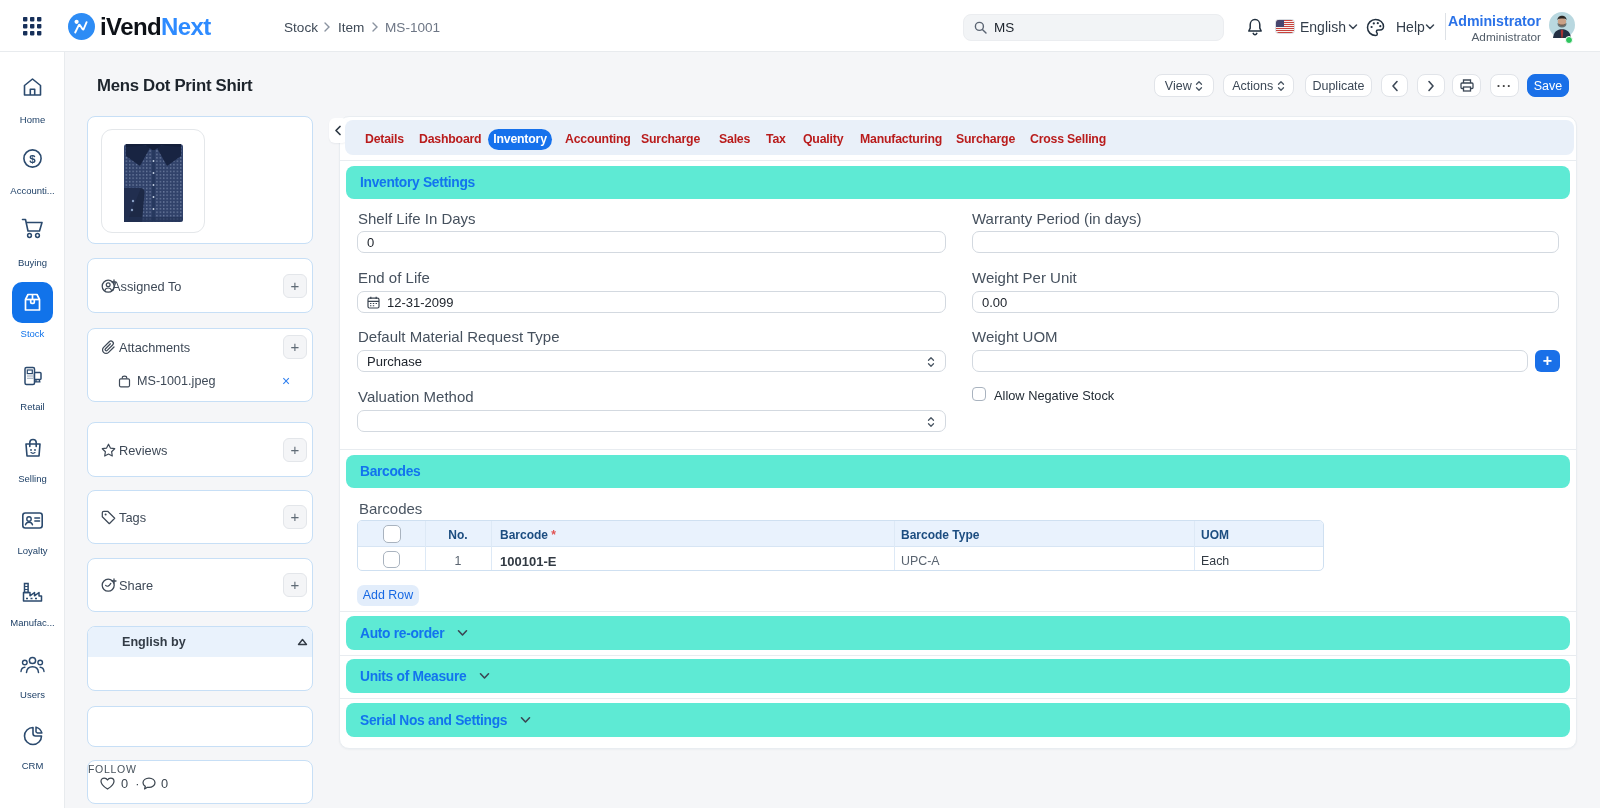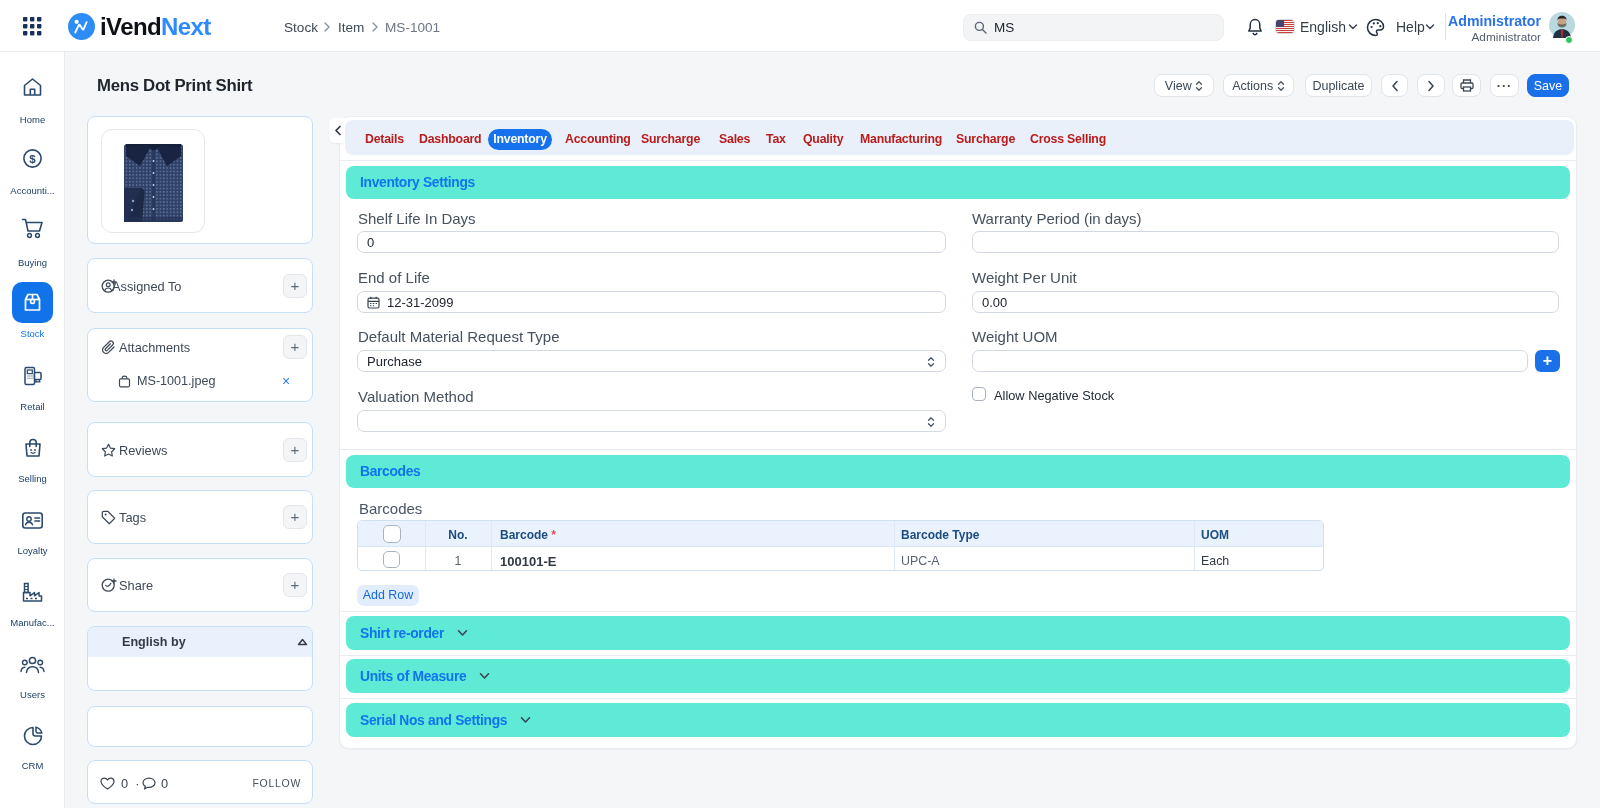--- a/index.html
+++ b/index.html
@@ -285,21 +285,21 @@
 
 <div class="card" style="top:760px;height:44px">
  <svg class="abs" style="left:12px;top:16px" width="15" height="13" viewBox="0 0 15 13">
       <path d="M7.5 12 C7.5 12 1 8 1 4.2 C1 2.2 2.5 1 4.2 1 C5.6 1 6.9 1.8 7.5 3 C8.1 1.8 9.4 1 10.8 1 C12.5 1 14 2.2 14 4.2 C14 8 7.5 12 7.5 12 Z" fill="none" stroke="#3c4650" stroke-width="1.25" stroke-linejoin="round"></path>
     </svg>
  <div class="abs" style="left:33px;top:15px;font-size:12.8px;color:#3c4650">0&nbsp;&nbsp;·</div>
  <svg class="abs" style="left:54px;top:16px" width="14" height="13" viewBox="0 0 14 13">
       <path d="M7 1 C3.7 1 1 3.1 1 5.7 C1 7.2 1.9 8.5 3.3 9.4 L2.6 12 L5.4 10.3 C5.9 10.4 6.4 10.4 7 10.4 C10.3 10.4 13 8.3 13 5.7 C13 3.1 10.3 1 7 1 Z" fill="none" stroke="#3c4650" stroke-width="1.25" stroke-linejoin="round"></path>
     </svg>
  <div class="abs" style="left:73px;top:15px;font-size:12.8px;color:#3c4650">0</div>
- <div class="abs" style="left:0;top:16px;width:213px;text-align:right;font-size:10.5px;letter-spacing:0.7px;color:#47525c;font-weight:500">FOLLOW</div>
+ <div class="abs" style="left:0;top:2px;width:213px;text-align:left;font-size:10.5px;letter-spacing:0.7px;color:#47525c;font-weight:500">FOLLOW</div>
 </div>
 <div class="panel"></div>
 <div class="abs" style="left:329px;top:118px;width:19px;height:25px;background:#fff;border-radius:6px;box-shadow:0 1px 2px rgba(16,40,70,.06)"></div>
 <svg class="abs" style="left:334px;top:125px" width="8" height="11" viewBox="0 0 8 11">
     <path d="M6 1.5 L2 5.5 L6 9.5" stroke="#2d3844" stroke-width="1.7" fill="none" stroke-linecap="round" stroke-linejoin="round"></path>
   </svg>
 <div class="abs" style="left:345px;top:120px;width:1229px;height:35px;background:#e9f0f9;border-radius:8px"></div>
 <div class="abs tab" style="left:365px;top:132px">Details</div>
 <div class="abs tab" style="left:419px;top:132px">Dashboard</div>
 <div class="abs" style="left:488px;top:129px;width:64px;height:21px;background:#1671ec;border-radius:12px;color:#fff;font-size:12.3px;font-weight:700;letter-spacing:-0.2px;text-align:center;line-height:21px">Inventory</div>
@@ -372,21 +372,21 @@
  <div class="abs tdc" style="left:543px;top:33px">UPC-A</div>
  <div class="abs" style="left:843px;top:33px;font-size:12.4px;color:#323a43">Each</div>
  <svg class="abs" style="left:1164px;top:32px" width="12" height="12" viewBox="0 0 12 12">
       <path d="M1.2 10.8 L1.8 8.2 L8.6 1.4 C9.1 0.9 9.9 0.9 10.4 1.4 L10.6 1.6 C11.1 2.1 11.1 2.9 10.6 3.4 L3.8 10.2 Z" fill="none" stroke="#4a5560" stroke-width="1.1" stroke-linejoin="round"></path>
     </svg>
 </div>
 <div class="abs" style="left:357px;top:585px;width:62px;height:21px;background:#e2edfb;border-radius:7px;color:#1668e3;font-size:12.4px;font-weight:500;text-align:center;line-height:21px">Add Row</div>
 
 <div class="sep" style="top:611px"></div>
 <div class="band" style="top:616px;height:34px">
-    <span class="bandtxt">Shirt re-order</span>
+    <span class="bandtxt">Auto re-order</span>
     <svg style="margin-left:13px" width="11" height="8" viewBox="0 0 11 8">
       <path d="M1.5 1.8 L5.5 6 L9.5 1.8" stroke="#3a4653" stroke-width="1.6" fill="none" stroke-linecap="round" stroke-linejoin="round"></path>
     </svg>
   </div>
 <div class="sep" style="top:655px"></div>
 <div class="band" style="top:659px;height:34px">
     <span class="bandtxt">Units of Measure</span>
     <svg style="margin-left:13px" width="11" height="8" viewBox="0 0 11 8">
       <path d="M1.5 1.8 L5.5 6 L9.5 1.8" stroke="#3a4653" stroke-width="1.6" fill="none" stroke-linecap="round" stroke-linejoin="round"></path>
     </svg>

